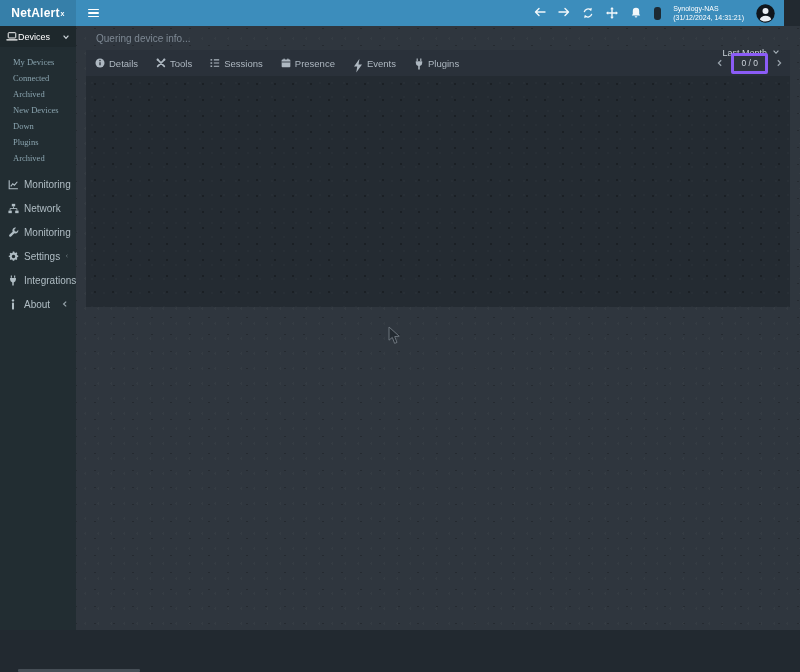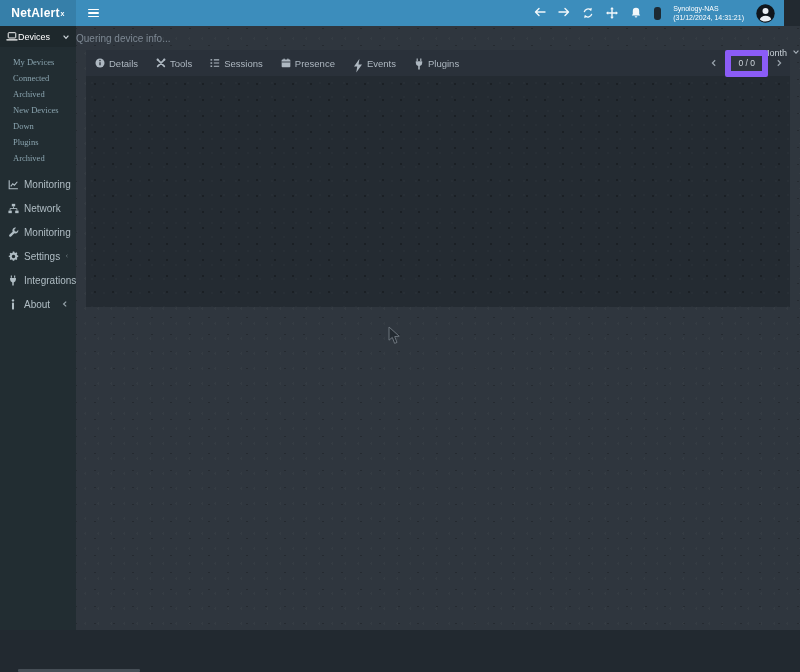--- a/index.html
+++ b/index.html
@@ -31,32 +31,32 @@
   .submenu { padding:7px 0 6px; }
   .submenu a { display:block; height:16px; line-height:16px; padding-left:13px; font-size:8.5px; color:#8aa4af; text-decoration:none; cursor:pointer; white-space:nowrap;font-family:Liberation Serif, serif; }
   .section-item { height:24px; display:flex; align-items:center; gap:5px; padding:0 7px; font-size:10px; color:#b0bdc4; cursor:pointer; }
   .section-item .mi { width:12px; color:#b0bdc4; flex:none; display:flex; justify-content:center; }
   .section-item .chev { margin-left:auto; width:8px; color:#9aa7ae; }
 
   
   .content { position:absolute; left:76px; top:26px; right:0; bottom:42px; background:#2f363e;
     background-image:radial-gradient(rgba(255,255,255,.028) 1px, transparent 1px), radial-gradient(rgba(0,0,0,.22) 1px, transparent 1px);
     background-size:13px 15px, 19px 17px; background-position:3px 5px, 9px 11px; }
-  .content-top { height:24px; display:flex; align-items:center; padding:0 0; }
+  .content-top { height:24px; display:flex; align-items:center; padding:0 20px; }
   .status-text { color:#7d8893; font-size:10px; }
   .period { margin-left:auto; display:flex; gap:5px; color:#c9d1d8; font-size:9px; cursor:pointer;margin-top:29px; }
   .period .chev { width:8px; color:#aeb8c0; }
 
   .tabs-box { margin:0 10px; }
   .tabs-header { height:26px; background:#2a313a; display:flex; }
   .tab { display:flex; align-items:center; gap:4px; padding:0 9px; height:100%; font-size:9.5px; color:#aeb8c1; cursor:pointer; }
   .tab .ti { width:10px; height:10px; color:#aeb8c1; }
   .pager { margin-left:auto; display:flex; align-items:center; gap:7px; padding-right:7px; }
   .pager .chev { width:8px; color:#9aa4ad; cursor:pointer; }
-  .pager-box { border:6px solid #8b5cf6; border-radius:2px; padding:2.5px 7px; font-size:8.5px; color:#ced5dc; background:rgba(255,255,255,.02); }
+  .pager-box { border:3px solid #8b5cf6; border-radius:2px; padding:2.5px 7px; font-size:8.5px; color:#ced5dc; background:rgba(255,255,255,.02); }
   .panel-body { height:231px; background:#242b32;
     background-image:radial-gradient(rgba(255,255,255,.02) 1px, transparent 1px), radial-gradient(rgba(0,0,0,.25) 1px, transparent 1px);
     background-size:12px 14px, 18px 16px; }
 
   
   .footer-strip { position:absolute; left:0; right:0; bottom:0; height:42px; background:#222930; }
   .scroll-thumb { position:absolute; left:18px; bottom:0; width:122px; height:3px; background:#464e56; border-radius:1px; }
   .cursor { position:absolute; left:388px; top:326px; width:13px; height:19px; z-index:9; pointer-events:none; }
 </style>
 </head>

